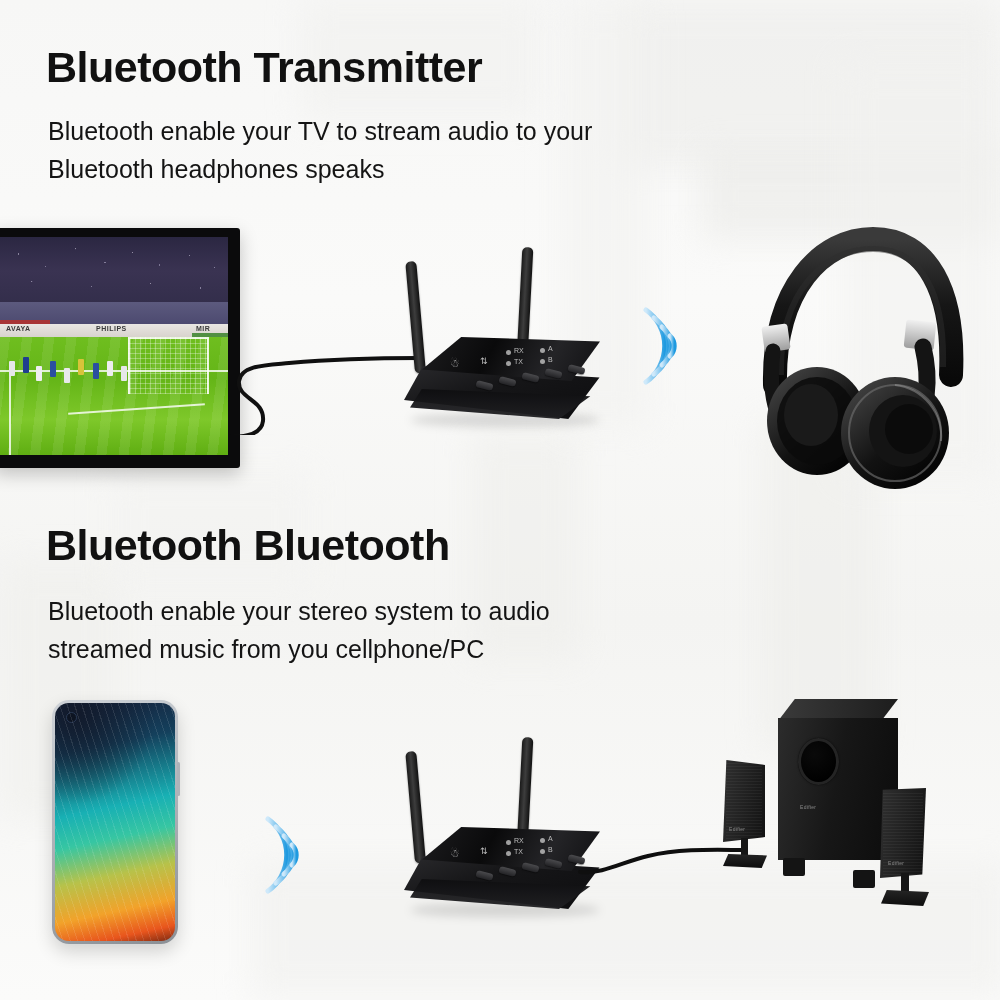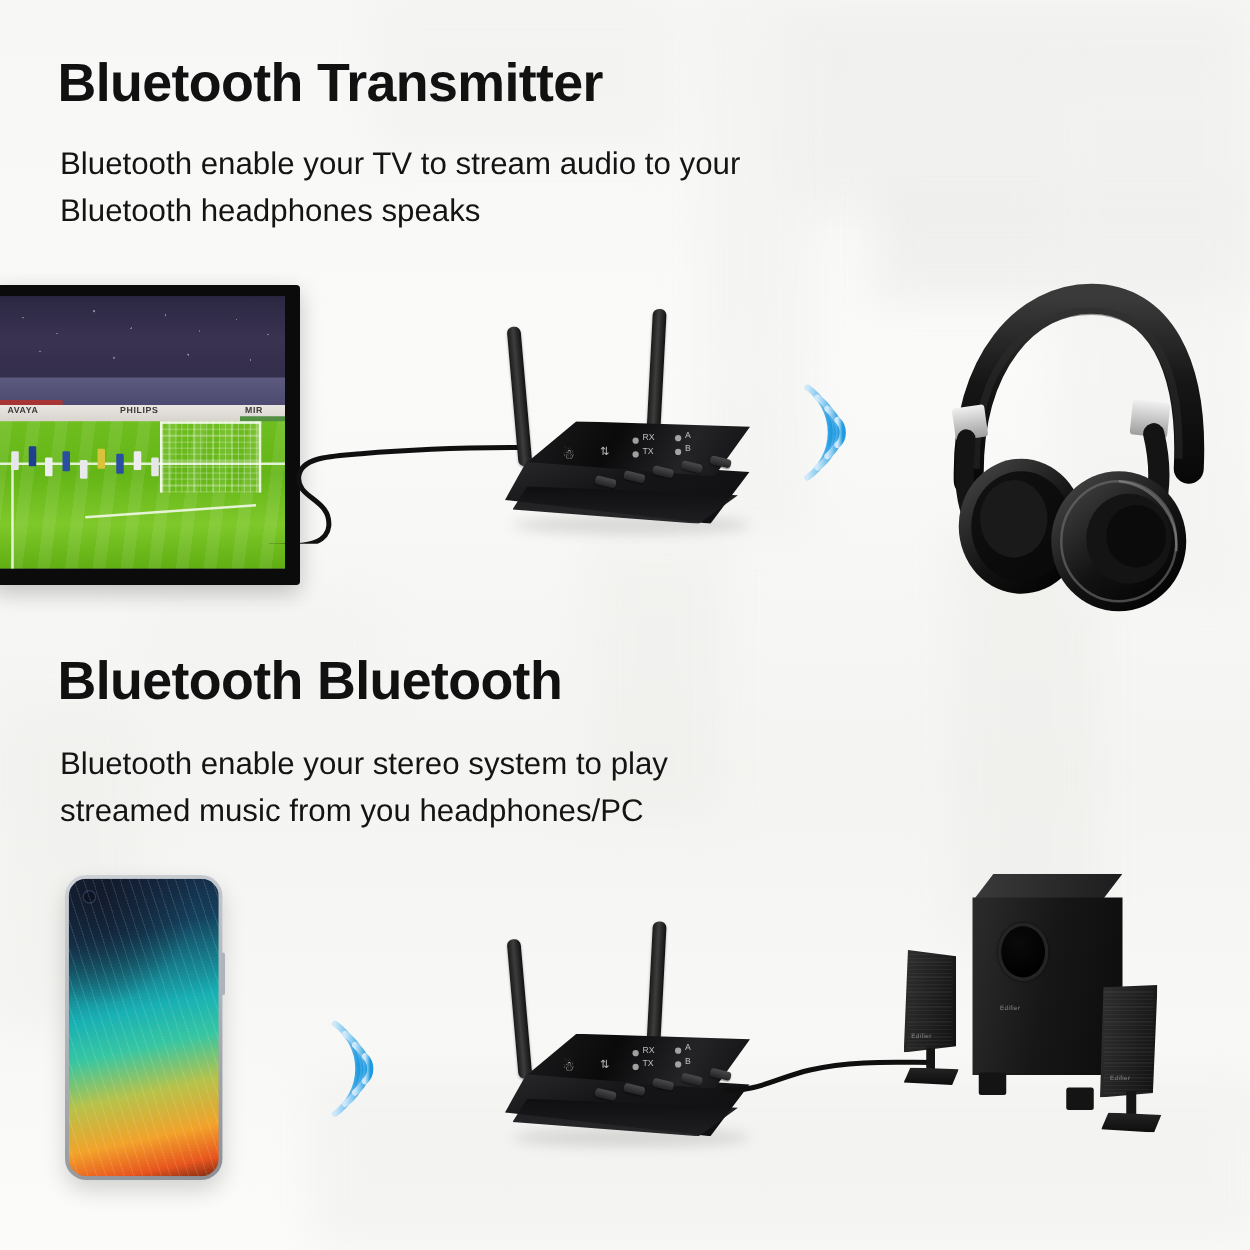--- a/index.html
+++ b/index.html
@@ -273,22 +273,22 @@
 
     <ellipse cx="150" cy="208" rx="54" ry="56" fill="url(#cup)"></ellipse>
     <ellipse cx="150" cy="208" rx="46" ry="48" fill="none" stroke="#6d6d6d" stroke-width="2" opacity=".65"></ellipse>
     <ellipse cx="158" cy="206" rx="34" ry="36" fill="#141414"></ellipse>
     <ellipse cx="164" cy="204" rx="24" ry="25" fill="#0b0b0b"></ellipse>
     <path d="M150,160 A52,52 0 0 1 196,216" stroke="#9a9a9a" stroke-width="2" fill="none" opacity=".5"></path>
   </svg>
 
   <div class="txt h-title" id="sec2-title">Bluetooth Bluetooth</div>
   <div class="txt h-sub" id="sec2-sub">
-    <div>Bluetooth enable your stereo system to play</div>
-    <div>streamed music from you headphones/PC</div>
+    <div>Bluetooth enable your stereo system to audio</div>
+    <div>streamed music from you cellphone/PC</div>
   </div>
 
   <div class="phone">
     <div class="phone-screen">
       <div class="punch"></div>
     </div>
     <div class="phone-btn"></div>
   </div>
 
   <svg class="waves" id="waves-bottom" width="72" height="100" viewBox="0 0 72 100">

